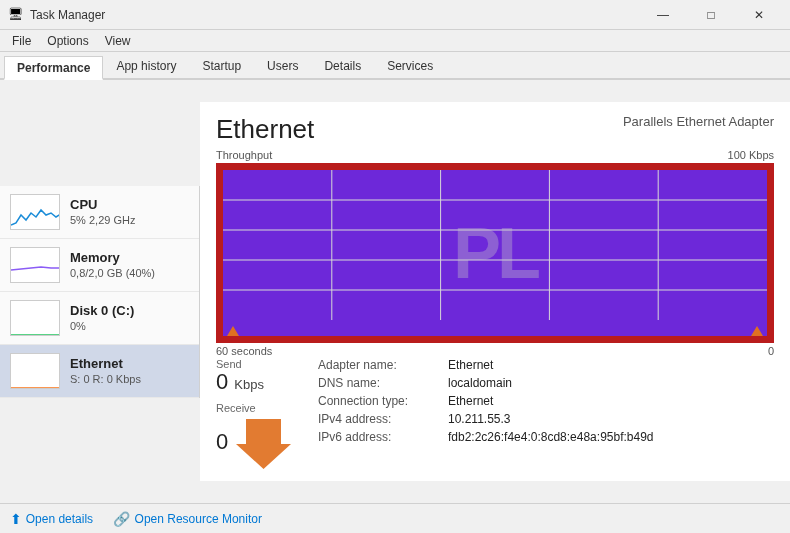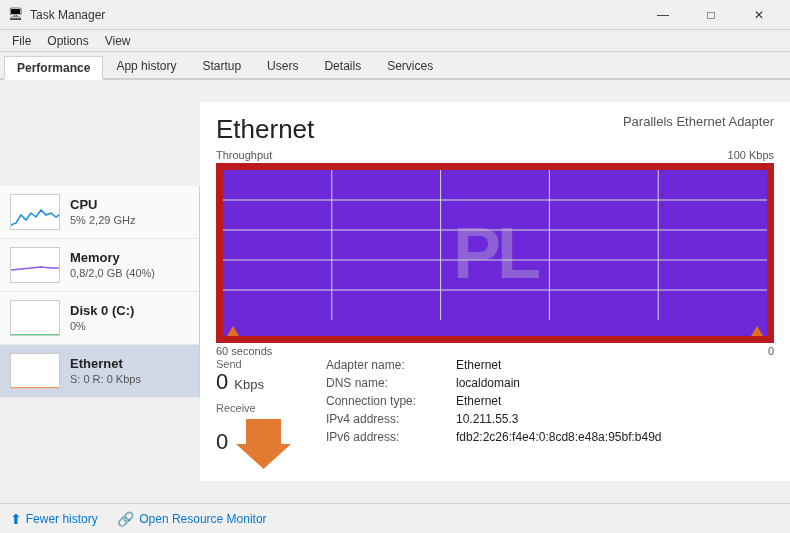--- a/index.html
+++ b/index.html
@@ -392,21 +392,21 @@
       
       <div class="graph-marker" style="left: 4px;"></div>
       <div class="graph-marker" style="right: 4px;"></div>
     </div>
 
     <div class="graph-time-labels">
       <span>60 seconds</span>
       <span>0</span>
     </div>
 
-    <div style="display:flex; align-items:flex-start; gap:10px; position:relative;">
+    <div style="display:flex; align-items:flex-start; gap:2px; position:relative;">
 
       <div>
 
         <div class="stat-block" style="margin-bottom:8px;">
           <div class="stat-label">Send</div>
           <div class="stat-value">
             0 <span class="stat-unit">Kbps</span>
           </div>
         </div>
 
@@ -446,19 +446,19 @@
       </div>
 
     </div>
 
   </div>
 </div>
 
 <div class="bottombar">
   <a class="bottom-link">
     <span class="bottom-icon">⬆</span>
-    <span>Fewer history</span>
+    <span>Open details</span>
   </a>
   <a class="bottom-link">
     <span class="bottom-icon">🔗</span>
     <span>Open Resource Monitor</span>
   </a>
 </div>
 
 </body></html>

